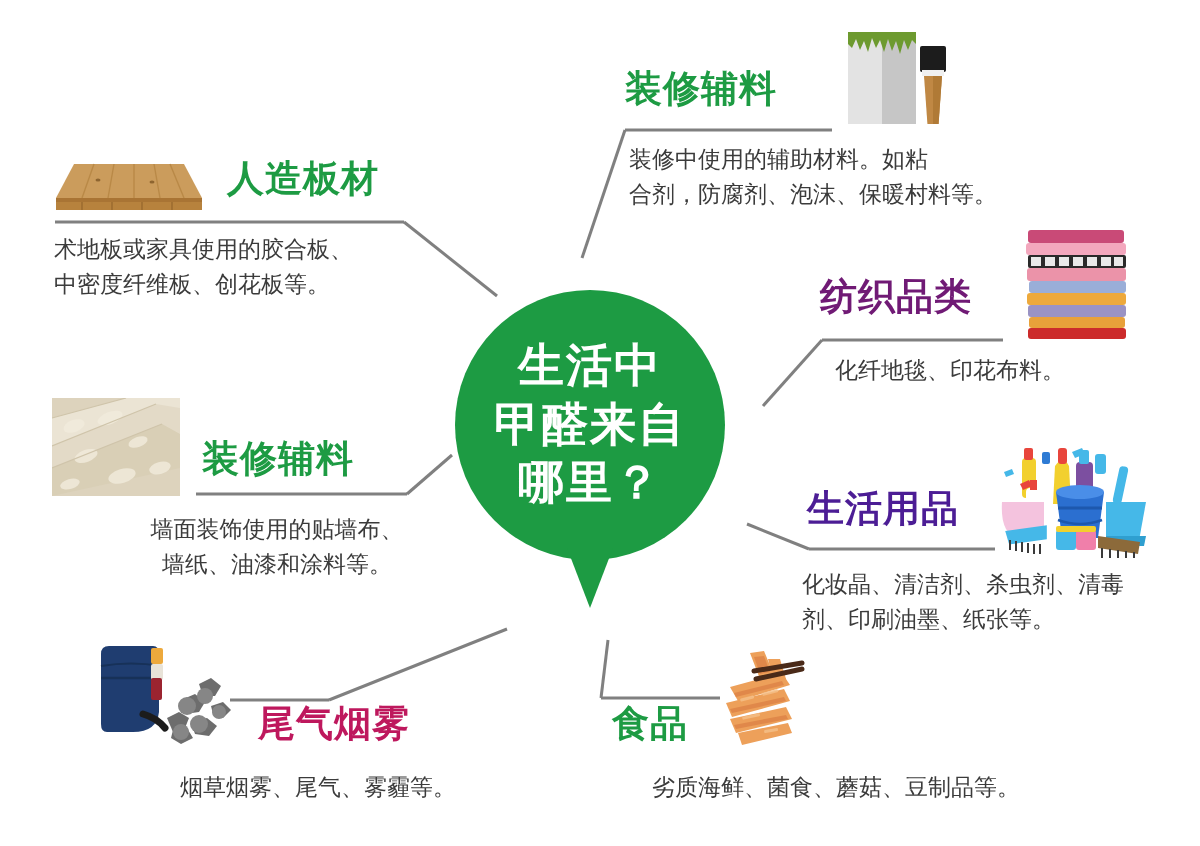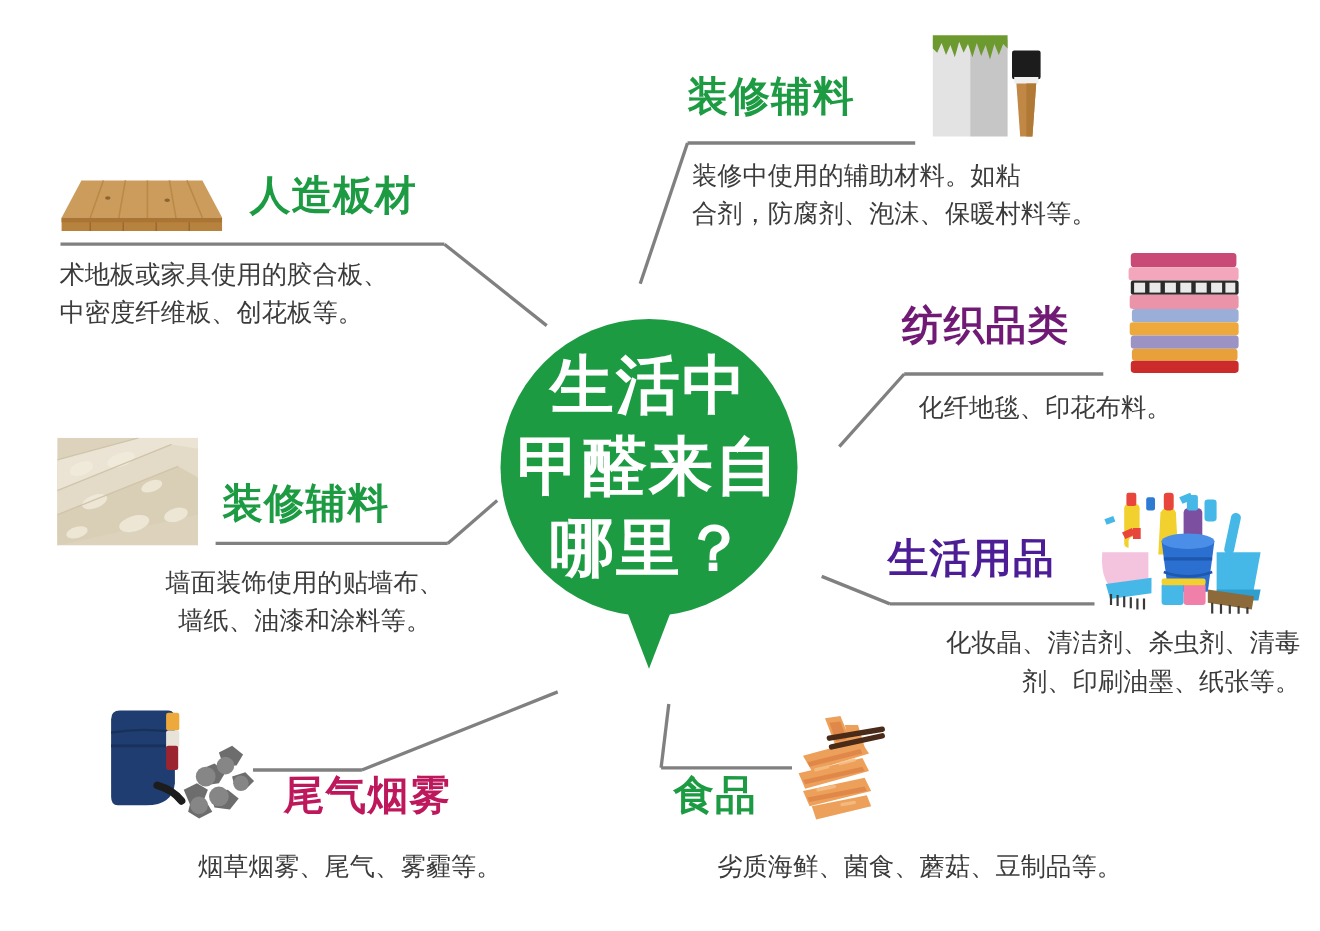--- a/index.html
+++ b/index.html
@@ -13,21 +13,21 @@
   #lines{position:absolute;left:0;top:0;width:1200px;height:846px;pointer-events:none;}
 
   
   .bubble{
     position:absolute;border-radius:50%;
     display:flex;align-items:center;justify-content:center;
     text-align:center;color:#ffffff;
     font-family:"Liberation Serif","DejaVu Serif",serif;
     font-weight:bold;letter-spacing:2px;
   }
-  .bubble-text{line-height:1.28;font-size:58px;white-space:pre-line;}
+  .bubble-text{line-height:1.28;font-size:46px;white-space:pre-line;}
   .bubble-tail{position:absolute;width:0;height:0;}
 
   
   .node{position:absolute;}
   .node-title{
     font-family:"Liberation Serif","DejaVu Serif",serif;
     font-weight:bold;font-size:37px;letter-spacing:1px;
     white-space:nowrap;line-height:1;
   }
   .node-desc{
@@ -181,21 +181,21 @@
         <ellipse cx="18" cy="86" rx="10" ry="5" transform="rotate(-16 18 86)"></ellipse>
       </g>
       <path d="M0 20 L74 0" stroke="#cfc4aa" stroke-width="1.2" fill="none"></path>
       <path d="M0 48 L104 6" stroke="#cfc4aa" stroke-width="1.2" fill="none"></path>
       <path d="M0 70 L110 26" stroke="#cfc4aa" stroke-width="1.2" fill="none"></path>
     </svg>
   </div>
 
   <div class="node" style="left:802px;top:490px;width:395px;">
     <div class="node-title" style="color:#4c1d95;position:absolute;left:5px;top:0px;">生活用品</div>
-    <div class="node-desc" style="position:absolute;left:0px;top:77px;width:380px;text-align:right;">化妆晶、清洁剂、杀虫剂、清毒
+    <div class="node-desc" style="position:absolute;left:0px;top:77px;width:380px;text-align:left;">化妆晶、清洁剂、杀虫剂、清毒
 剂、印刷油墨、纸张等。</div>
   </div>
 
   <div class="icon cleaning" style="left:1000px;top:440px;">
     <svg viewBox="0 0 150 118" width="150" height="118">
 
       <rect x="22" y="18" width="14" height="40" rx="4" fill="#f2d02e"></rect>
       <rect x="24" y="8" width="9" height="12" rx="2" fill="#e8453c"></rect>
       <rect x="40" y="22" width="13" height="38" rx="4" fill="#ffffff"></rect>
       <rect x="42" y="12" width="8" height="12" rx="2" fill="#2e7bd4"></rect>

